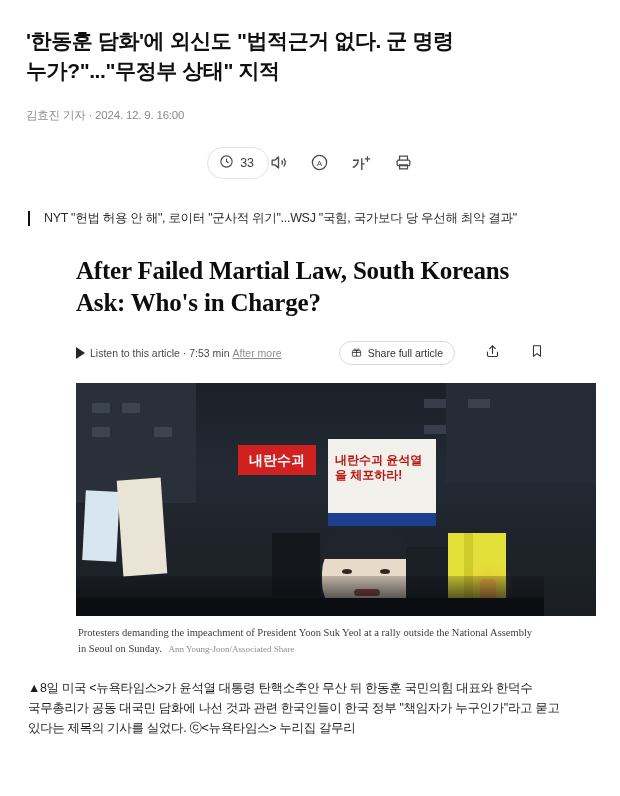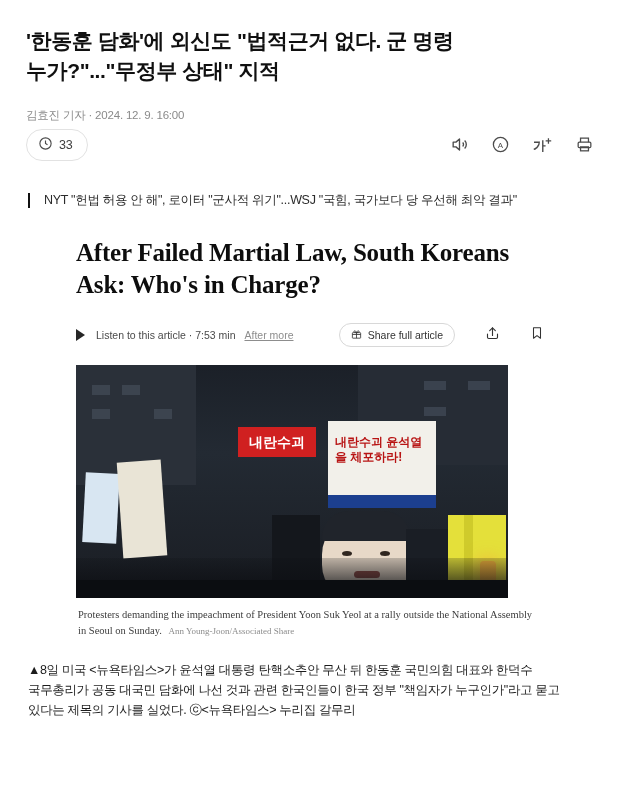--- a/index.html
+++ b/index.html
@@ -25,25 +25,26 @@
     line-height: 1.42;
     letter-spacing: -0.4px;
     color: #101010;
     margin: 0 0 22px 0;
     word-break: keep-all;
   }
   .byline {
     font-size: 11.5px;
     color: #8a8a8a;
     letter-spacing: -0.2px;
+    margin-bottom: 18px;
   }
   .toolbar {
     display: flex;
     align-items: center;
-    justify-content: space-between;
+    justify-content: center;
     padding: 6px 0 16px 0;
   }
   .react-pill {
     display: inline-flex;
     align-items: center;
     gap: 6px;
     border: 1px solid #e2e2e2;
     border-radius: 17px;
     height: 32px;
     padding: 0 14px 0 11px;
@@ -98,21 +99,21 @@
   }
   .listen-row {
     display: flex;
     align-items: center;
     justify-content: space-between;
     margin-bottom: 18px;
   }
   .listen-left {
     display: flex;
     align-items: center;
-    gap: 9px;
+    gap: 3px;
     font-size: 10.5px;
     color: #4a4a4a;
   }
   .play-tri {
     width: 0; height: 0;
     border-left: 9px solid #262626;
     border-top: 6px solid transparent;
     border-bottom: 6px solid transparent;
     margin-right: 2px;
   }
@@ -124,21 +125,21 @@
     gap: 6px;
     border: 1px solid #d8d8d8;
     border-radius: 14px;
     height: 24px;
     padding: 0 11px;
     font-size: 10.5px;
     color: #333;
     background: #fff;
   }
   .photo {
-    width: 432px;
+    width: 520px;
     height: 233px;
     position: relative;
     overflow: hidden;
     background: #c2410c;
   }
   .caption {
     font-family: "Liberation Serif", serif;
     font-size: 10.5px;
     color: #3c3c3c;
     line-height: 1.45;

